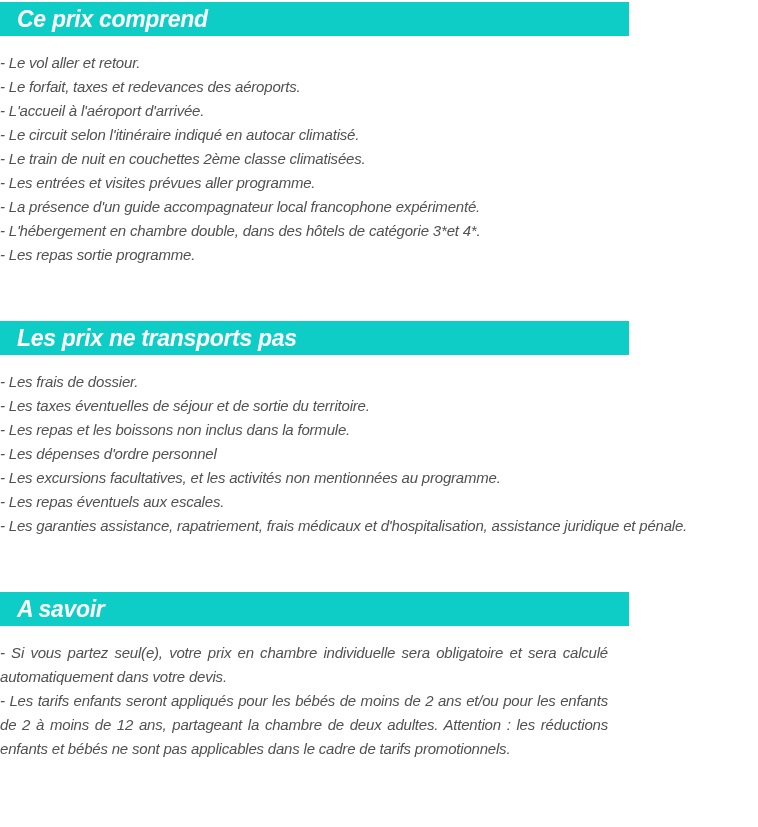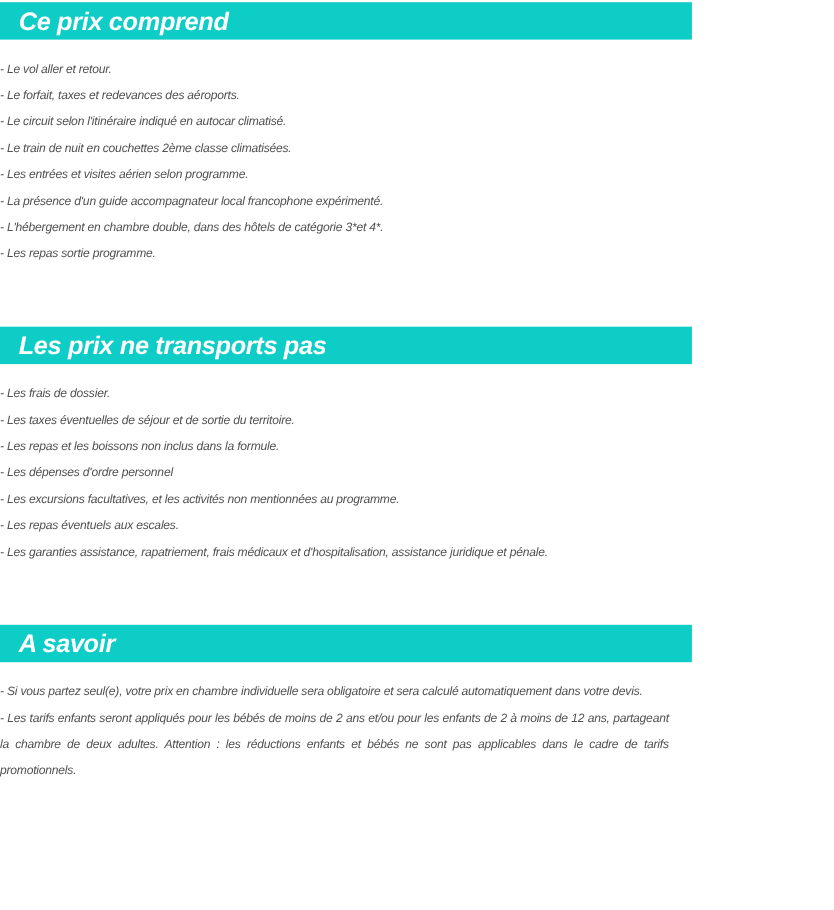--- a/index.html
+++ b/index.html
@@ -32,21 +32,21 @@
   .section-first .section-header {
     margin-top: 2px;
   }
   .section + .section {
     margin-top: 54px;
   }
   .section-body {
     margin-top: 15px;
     font-style: italic;
     color: #515151;
-    font-size: 11px;
+    font-size: 15px;
     line-height: 24px;
     letter-spacing: -0.2px;
   }
   .list-item {
     white-space: nowrap;
   }
   .section-notes .list-item {
     white-space: normal;
     text-align: justify;
     padding-right: 21px;
@@ -55,23 +55,24 @@
 </head>
 <body>
 
 <div class="panel">
 
   <div class="section section-first">
     <div class="section-header">Ce prix comprend</div>
     <div class="section-body">
       <div class="list-item">- Le vol aller et retour.</div>
       <div class="list-item">- Le forfait, taxes et redevances des aéroports.</div>
+      <div class="list-item">- L'accueil à l'aéroport d'arrivée.</div>
       <div class="list-item">- Le circuit selon l'itinéraire indiqué en autocar climatisé.</div>
       <div class="list-item">- Le train de nuit en couchettes 2ème classe climatisées.</div>
-      <div class="list-item">- Les entrées et visites aérien selon programme.</div>
+      <div class="list-item">- Les entrées et visites prévues aller programme.</div>
       <div class="list-item">- La présence d'un guide accompagnateur local francophone expérimenté.</div>
       <div class="list-item">- L'hébergement en chambre double, dans des hôtels de catégorie 3*et 4*.</div>
       <div class="list-item">- Les repas sortie programme.</div>
     </div>
   </div>
 
   <div class="section">
     <div class="section-header">Les prix ne transports pas</div>
     <div class="section-body">
       <div class="list-item">- Les frais de dossier.</div>

